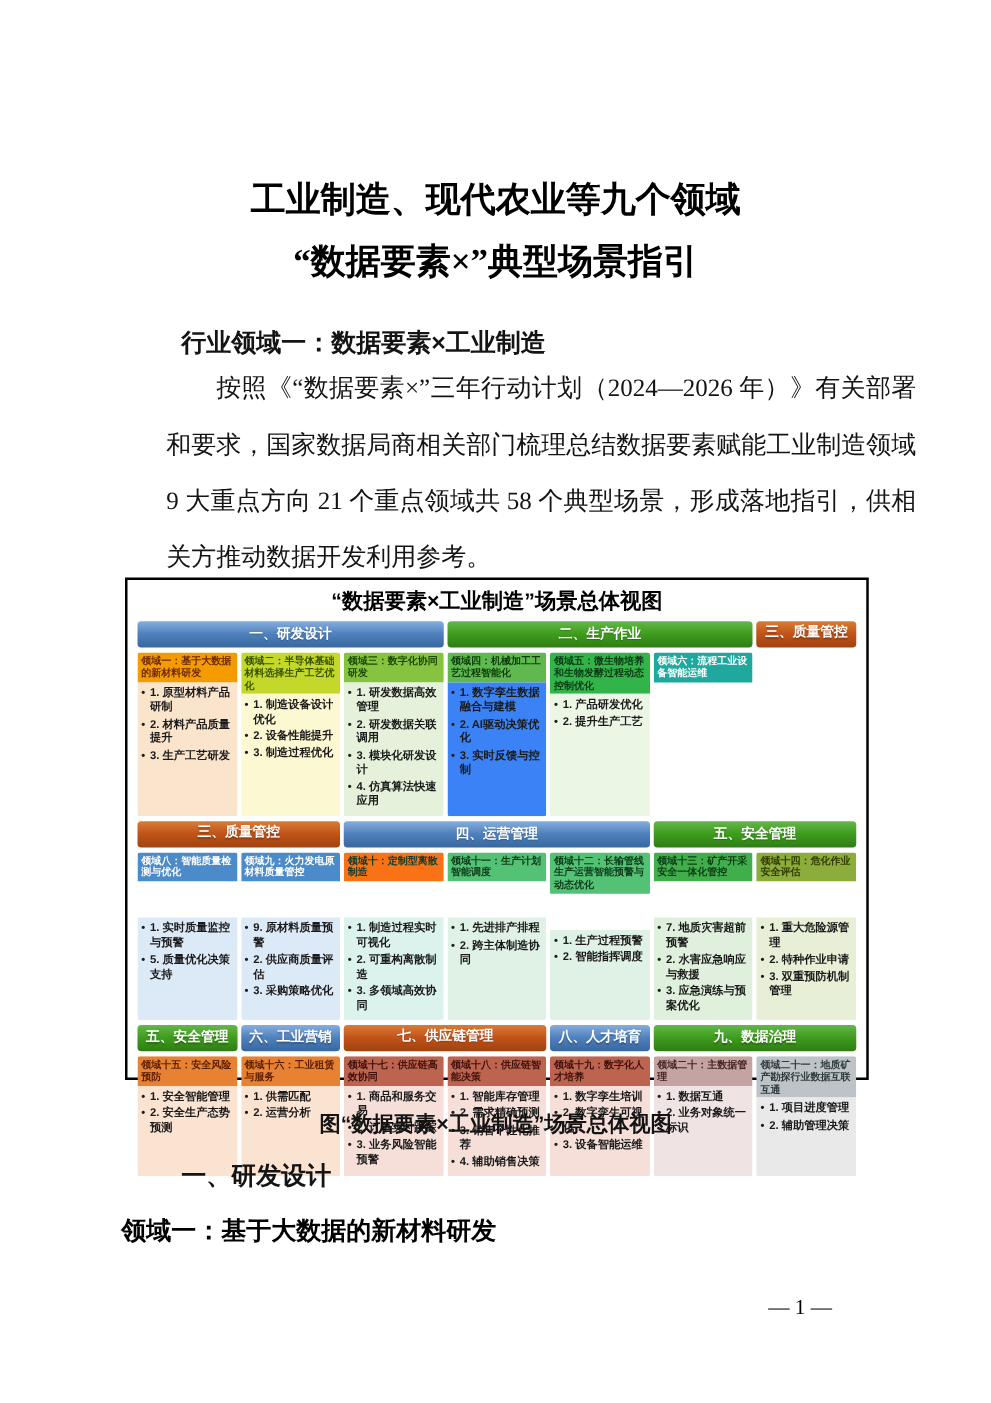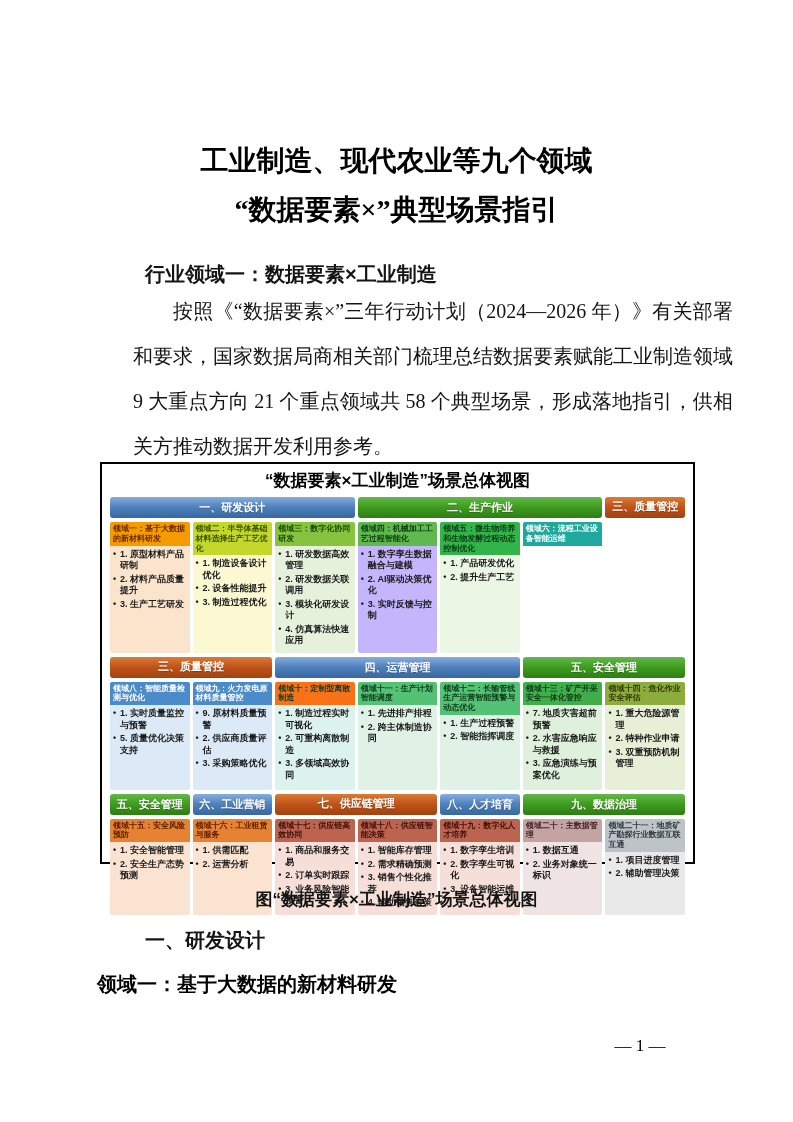--- a/index.html
+++ b/index.html
@@ -23,33 +23,33 @@
 
   .band-h{height:21px;line-height:21px;text-align:center;color:#fff;border-radius:3px;
           font-family:"Liberation Sans",sans-serif;font-weight:bold;font-size:11px;
           text-shadow:0 1px 1px rgba(0,0,0,.25);}
   .band-blue  {background:linear-gradient(180deg,#86aedd 0%,#4f81bd 48%,#38679f 100%);}
   .band-green {background:linear-gradient(180deg,#63b84a 0%,#3f9c1e 48%,#2e7d14 100%);}
   .band-orange{background:linear-gradient(180deg,#d97c35 0%,#c0531a 48%,#a0430f 100%);font-family:Liberation Mono, monospace;}
 
   .box{border-radius:2px;overflow:hidden;display:flex;flex-direction:column;}
   .r1 .box, .box.r1{min-height:74px;}
-  .box.r2{min-height:108px;}
+  .box.r2{min-height:108px;gap:29px;}
   .box.r3{min-height:94px;}
   .box-head{font-family:"Liberation Sans",sans-serif;font-weight:bold;font-size:8px;
             line-height:1.22;padding:2px 3px;}
   .box-body{flex:1;margin:0;padding:3px 3px 4px;list-style:none;font-weight:bold;}
   .box-body li{font-family:"Liberation Sans",sans-serif;font-size:9px;line-height:1.28;
                margin:0 0 2px;padding-left:7px;position:relative;color:#1a1a1a;}
   .box-body li::before{content:"•";position:absolute;left:0;top:0;}
 
   .t1 .box-head{background:#F49B00;color:#6E2A00}.t1 .box-body{background:#FBE4CC}
   .t2 .box-head{background:#C3D82A;color:#3A5300}.t2 .box-body{background:#FBF8D2}
   .t3 .box-head{background:#86C440;color:#1C4A00}.t3 .box-body{background:#E5F1DB}
-  .t4 .box-head{background:#5FB94E;color:#0D3D0D}.t4 .box-body{background:#c4b5fd}
+  .t4 .box-head{background:#5FB94E;color:#0D3D0D}.t4 .box-body{background:#3b82f6}
   .t5 .box-head{background:#33B44A;color:#0A3A14}.t5 .box-body{background:#ECF6E5}
   .t6 .box-head{background:#1FA99E;color:#ffffff}.t6 .box-body{background:#D8EAF6}
   .t7 .box-head{background:#2E6DA8;color:#ffffff}.t7 .box-body{background:#DCE9F5}
   .t8 .box-head,.t9 .box-head{background:#4C8BC9;color:#ffffff}
   .t8 .box-body,.t9 .box-body{background:#DCEAF7}
   .t10 .box-head{background:#f97316;color:#0A3A2E}.t10 .box-body{background:#DCF2EC}
   .t11 .box-head,.t12 .box-head{background:#54C275;color:#0C3A1A}
   .t11 .box-body,.t12 .box-body{background:#E0F2E6}
   .t13 .box-head{background:#41AE4C;color:#0B3D14}.t13 .box-body{background:#DFF1DC}
   .t14 .box-head{background:#8CAD3C;color:#333A00}.t14 .box-body{background:#E8EFD7}

